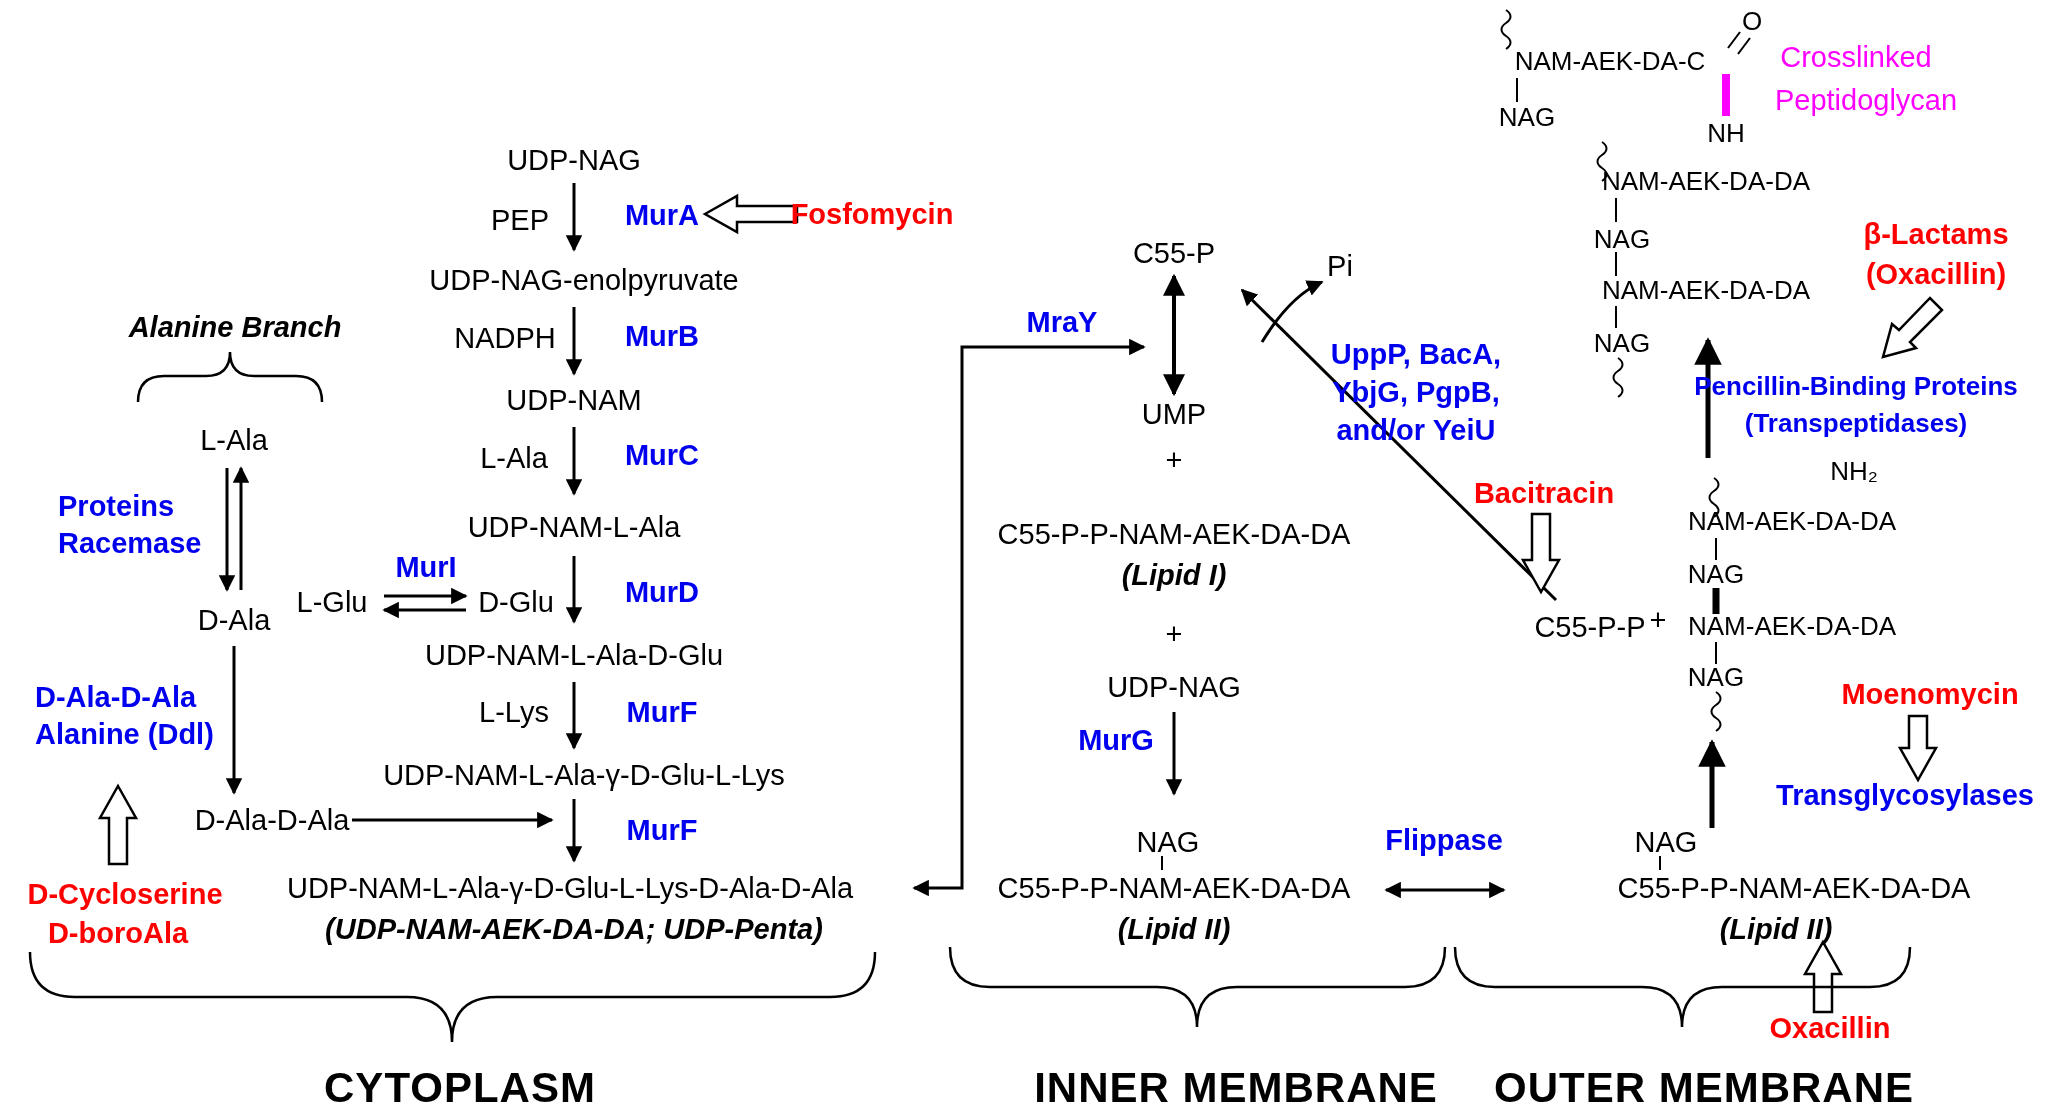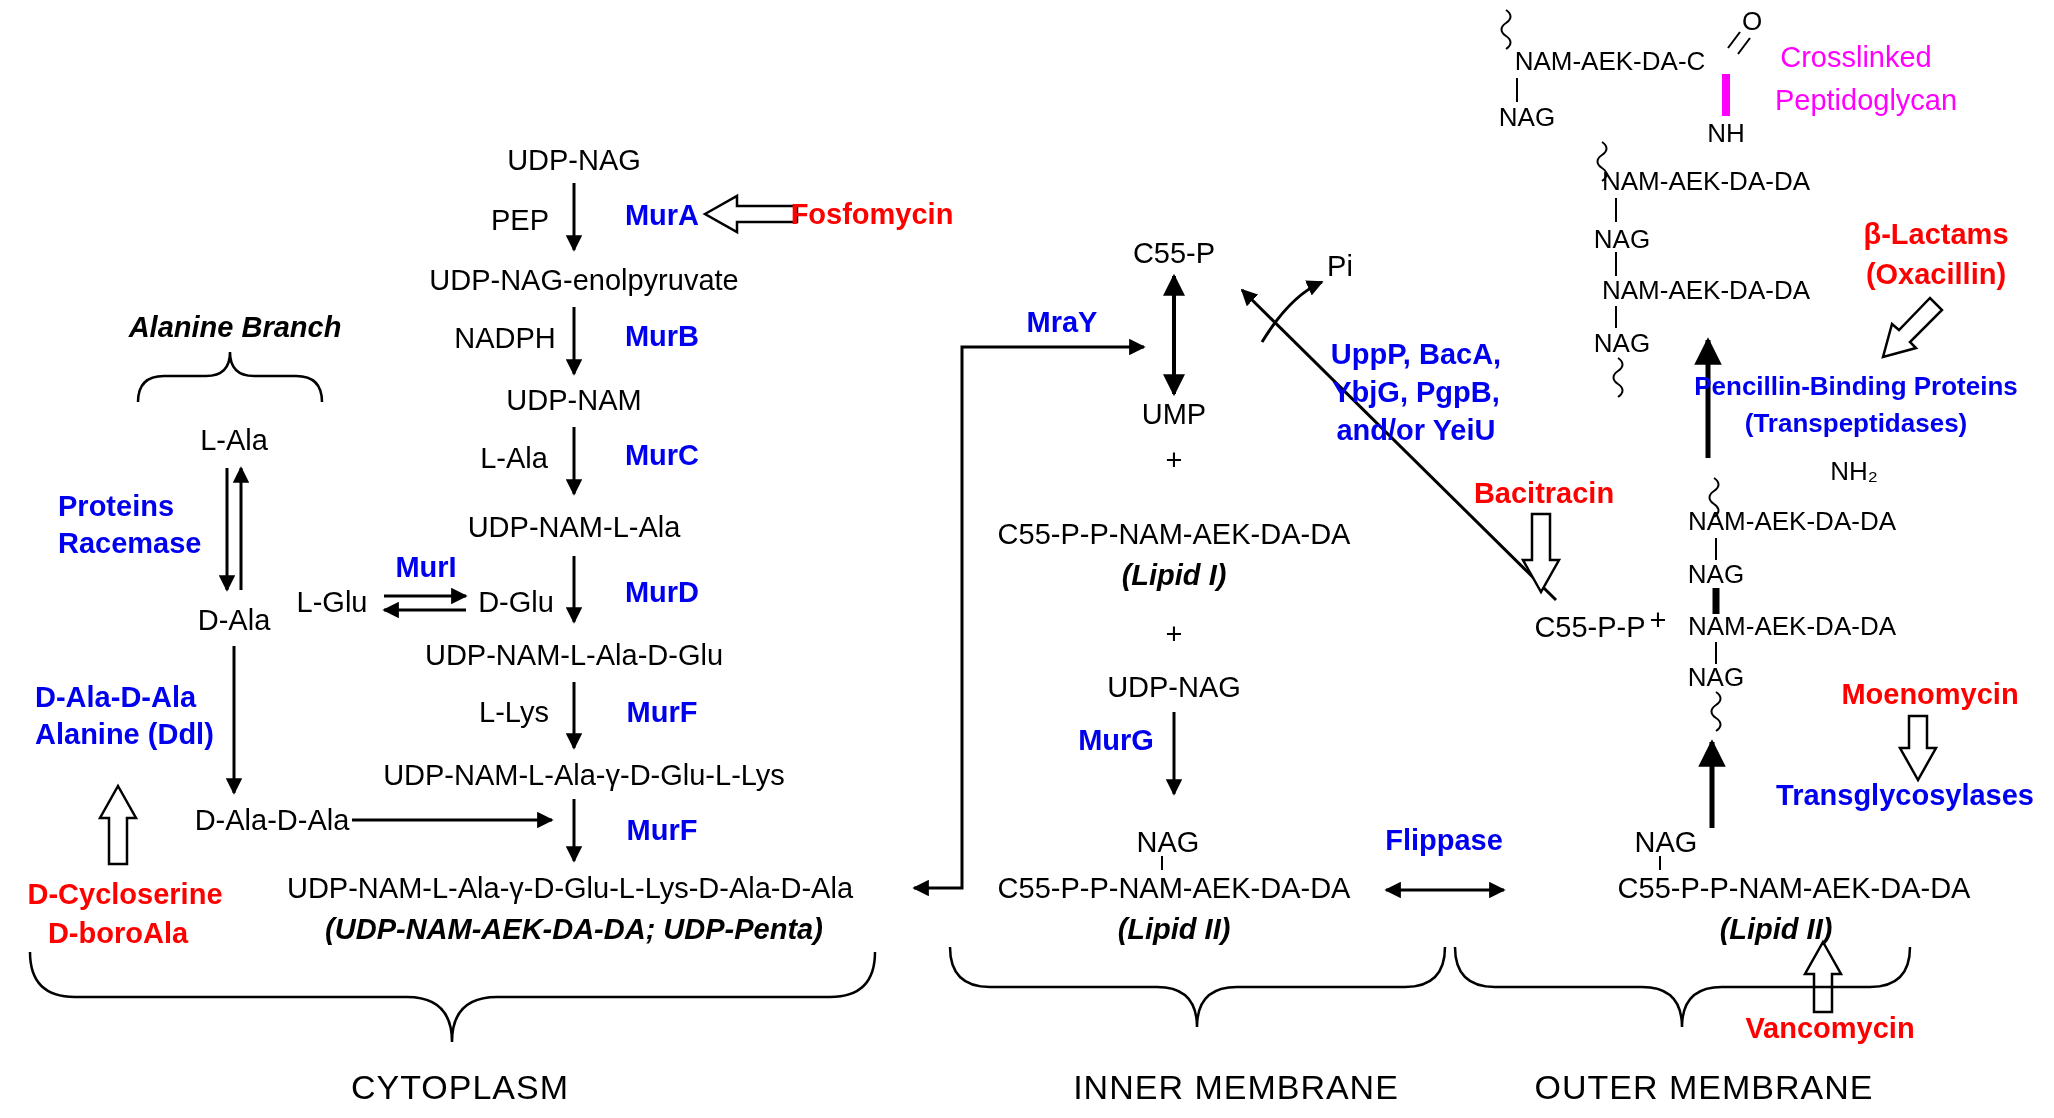--- a/index.html
+++ b/index.html
@@ -7,21 +7,21 @@
           font-family:"Liberation Sans",sans-serif;}
   #art{position:absolute;left:0;top:0;}
   .lbl{position:absolute;transform:translate(-50%,-50%);font-size:29px;line-height:1.05;
        white-space:nowrap;color:#000;}
   .left{transform:translate(0,-50%);}
   .b{font-weight:bold;font-style:italic;}
   .blue{color:#0000EE;font-weight:bold;}
   .red{color:#FF0000;font-weight:bold;}
   .mag{color:#FF00FF;font-weight:normal;}
   .sm{font-size:26px;}
-  .big{font-size:34px;letter-spacing:1px;}
+  .big{font-size:42px;letter-spacing:1px;font-weight:bold;}
 </style>
 </head>
 <body>
 
 <div id="canvas">
 
   <svg id="art" width="2054" height="1118" viewBox="0 0 2054 1118">
     <defs>
       <marker id="m" viewBox="0 0 10 10" refX="9" refY="5" markerWidth="5.5" markerHeight="5.5" orient="auto-start-reverse">
           <path d="M0,0 L10,5 L0,10 z" fill="#000"></path>
@@ -163,19 +163,19 @@
   <div class="lbl sm" style="left:1854px;top:472px">NH₂</div>
   <div class="lbl sm" style="left:1792px;top:522px">NAM-AEK-DA-DA</div>
   <div class="lbl sm" style="left:1716px;top:575px">NAG</div>
   <div class="lbl sm" style="left:1792px;top:627px">NAM-AEK-DA-DA</div>
   <div class="lbl sm" style="left:1716px;top:678px">NAG</div>
   <div class="lbl red" style="left:1930px;top:694px">Moenomycin</div>
   <div class="lbl blue" style="left:1905px;top:795px">Transglycosylases</div>
   <div class="lbl" style="left:1666px;top:842px">NAG</div>
   <div class="lbl" style="left:1794px;top:888px">C55-P-P-NAM-AEK-DA-DA</div>
   <div class="lbl b" style="left:1776px;top:929px">(Lipid II)</div>
-  <div class="lbl red" style="left:1830px;top:1028px">Vancomycin</div>
+  <div class="lbl red" style="left:1830px;top:1028px">Oxacillin</div>
 
   <div class="lbl big" style="left:460px;top:1088px">CYTOPLASM</div>
   <div class="lbl big" style="left:1236px;top:1088px">INNER MEMBRANE</div>
   <div class="lbl big" style="left:1704px;top:1088px">OUTER MEMBRANE</div>
 
 </div>
 
 </body></html>

